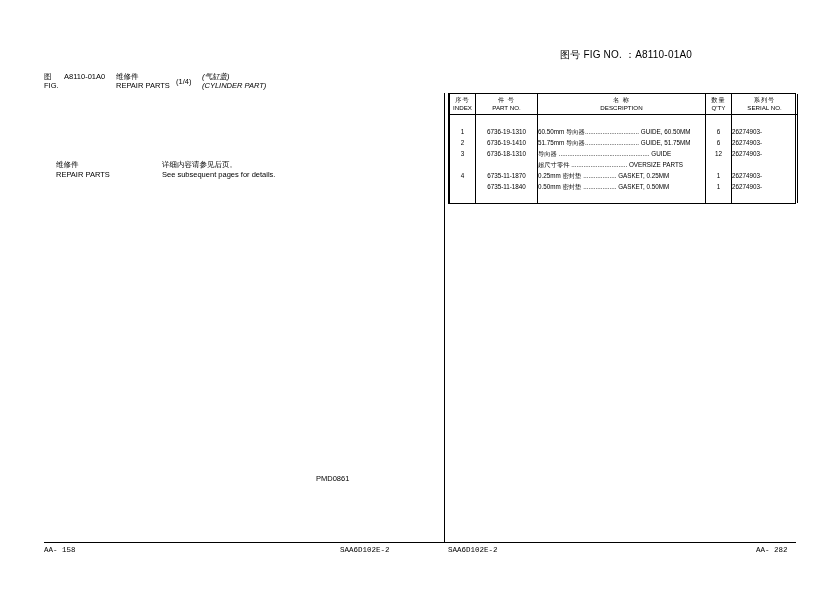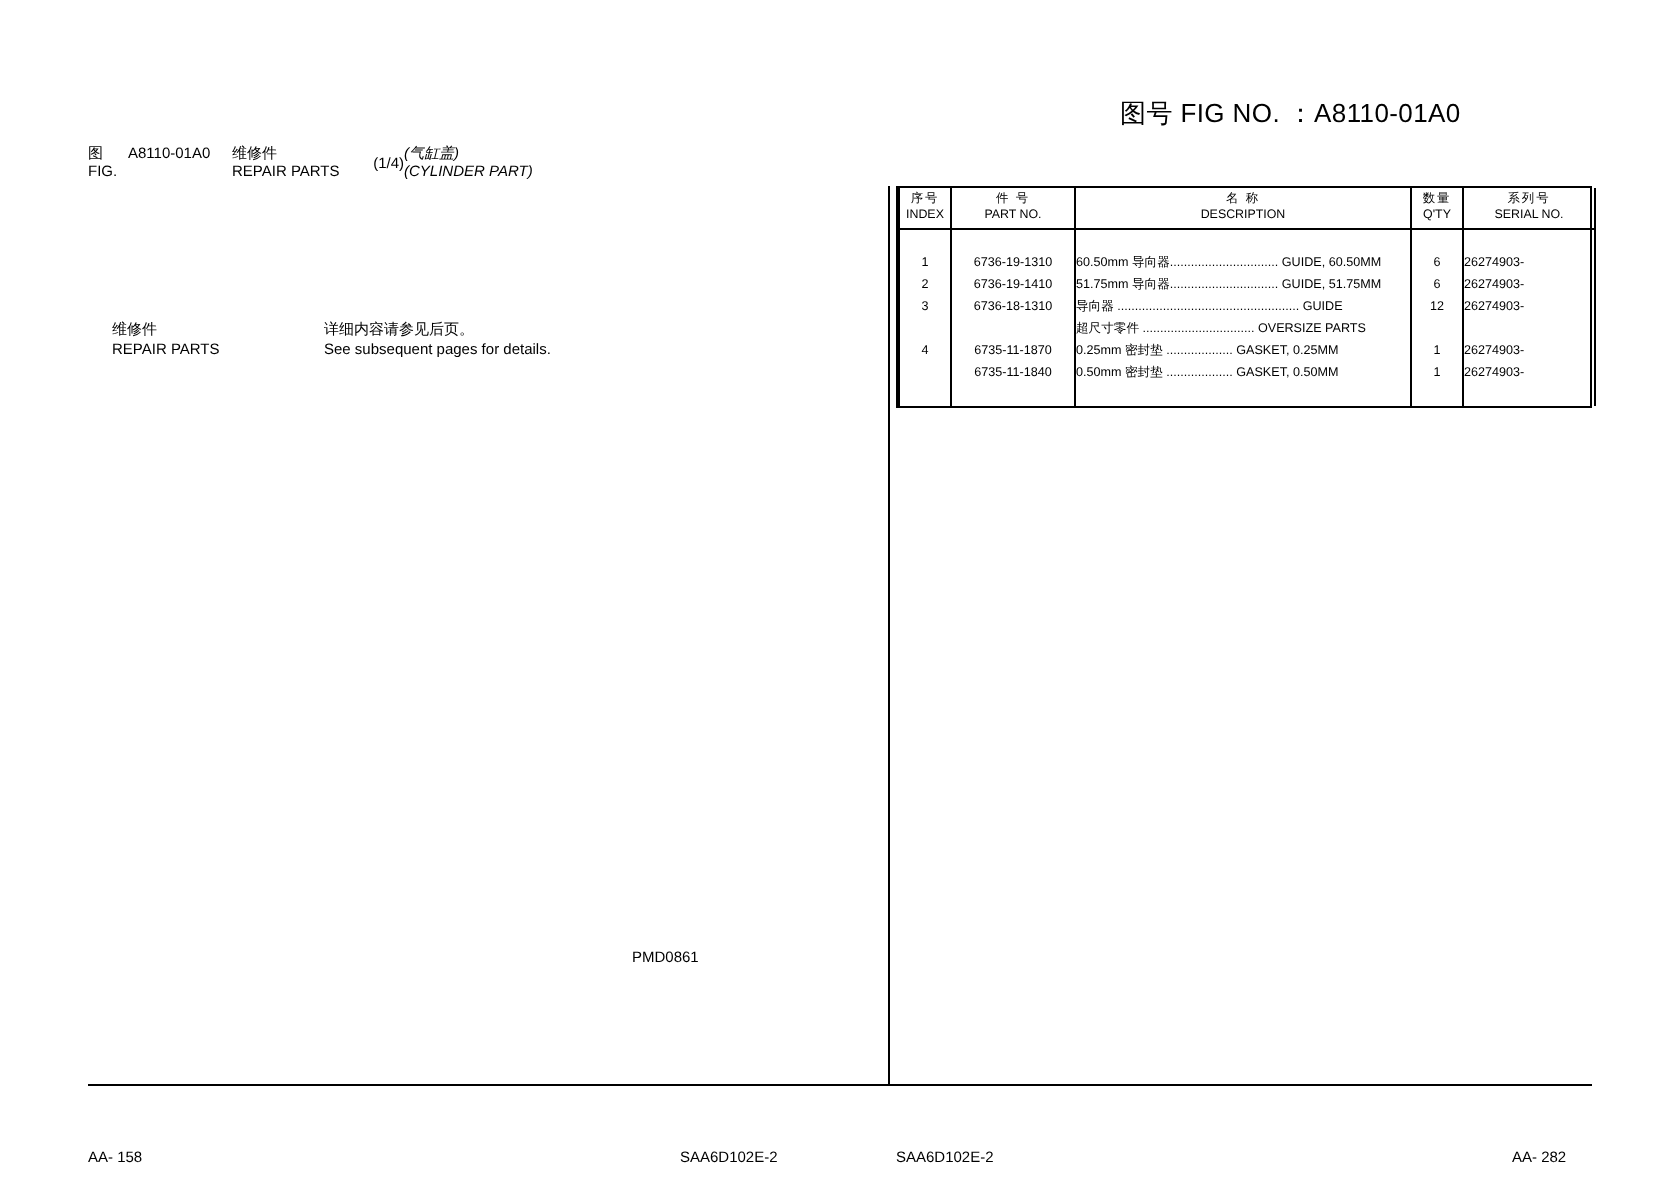--- a/index.html
+++ b/index.html
@@ -20,42 +20,42 @@
     left: 0; top: 0;
     width: 840px;
     height: 594px;
   }
 
   
   .fig-no-top {
     position: absolute;
     left: 560px;
     top: 48px;
-    font-size: 13px;
+    font-size: 10px;
     white-space: nowrap;
     letter-spacing: 0.2px;
   }
 
   
   .left-head {
     position: absolute;
     left: 44px;
     top: 72px;
     font-size: 7.5px;
     line-height: 1.25;
   }
   .left-head .row {
     display: flex;
     align-items: flex-start;
   }
   .lh-col { display: flex; flex-direction: column; }
   .lh-col.label { width: 20px; }
   .lh-col.code  { width: 52px; }
   .lh-col.parts { width: 60px; }
-  .lh-col.frac  { width: 26px; padding-top: 5px; text-align: right;}
+  .lh-col.frac  { width: 26px; padding-top: 5px; text-align: left;}
   .lh-col.cyl   { width: 80px; font-style: italic; }
 
   
   .note-block {
     position: absolute;
     left: 56px;
     top: 160px;
     font-size: 7.5px;
     line-height: 1.3;
   }
@@ -131,22 +131,23 @@
   
   .bottom-rule {
     position: absolute;
     left: 44px;
     top: 542px;
     width: 752px;
     border-top: 1px solid #000;
   }
   .footer {
     position: absolute;
-    top: 574px;
+    top: 546px;
     font-size: 7.5px;
+    font-family: Liberation Mono, monospace;
   }
   .footer.left  { left: 44px; }
   .footer.mid   { left: 340px; }
   .footer.mid2  { left: 448px; }
   .footer.right { left: 756px; }
 
   
   .page-divider {
     position: absolute;
     left: 444px;

